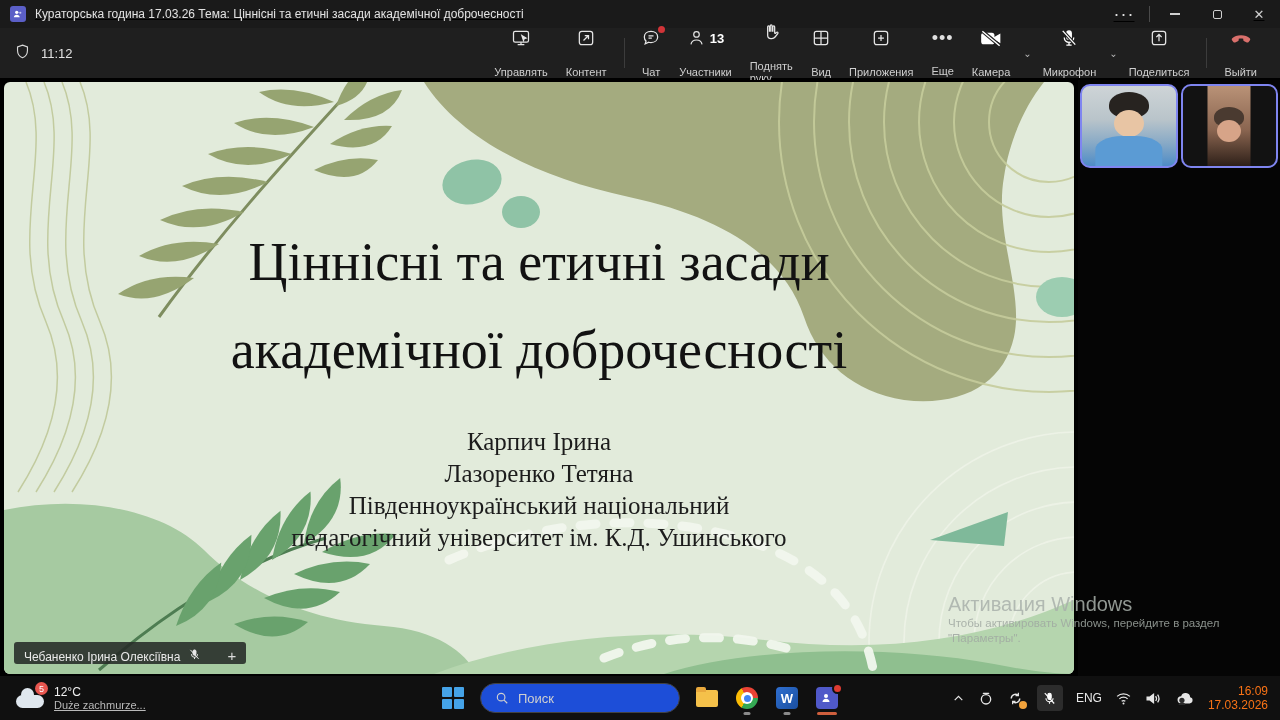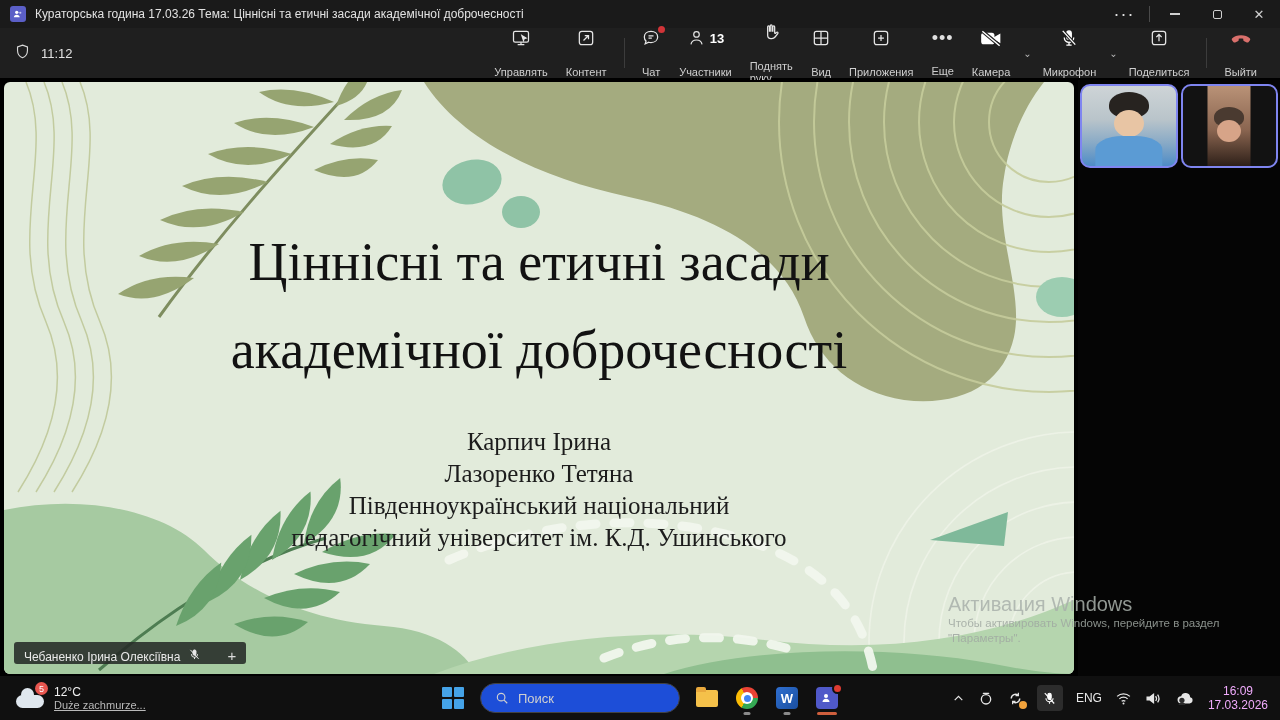--- a/index.html
+++ b/index.html
@@ -2,21 +2,21 @@
 <html><head>
 <meta charset="utf-8">
 <style>
   * { margin:0; padding:0; box-sizing:border-box; }
   html,body { width:1280px; height:720px; overflow:hidden; background:#000; }
   body { font-family:"Liberation Sans", sans-serif; }
   .screen { position:relative; width:1280px; height:720px; background:#000; }
 
   
   .titlebar { position:absolute; top:0; left:0; width:1280px; height:28px; background:#1a1a1a;
-    display:flex; align-items:center; padding-left:10px; }
+    display:flex; align-items:center; padding-left:10px;text-decoration:underline; }
   .teams-app-icon { width:16px; height:16px; border-radius:3px; background:#5b5fc7;
     display:flex; align-items:center; justify-content:center; margin-right:9px; }
   .titlebar .title { font-size:12px; color:#e2e2e2; white-space:nowrap; }
   .win-controls { margin-left:auto; display:flex; align-items:center; height:28px; }
   .win-btn { width:42px; height:28px; display:flex; align-items:center; justify-content:center; color:#cfcfcf; font-size:13px; }
   .win-divider { width:1px; height:16px; background:#4a4a4a; margin:0 4px; }
   .min-glyph { width:10px; height:2px; background:#cfcfcf; }
   .max-glyph { width:9px; height:9px; border:1.4px solid #cfcfcf; border-radius:2px; }
 
   
@@ -126,21 +126,21 @@
   .chrome-icon:after { content:""; position:absolute; inset:7.5px; background:#4285f4; border-radius:50%; }
   .word-icon { width:22px; height:22px; border-radius:4px; background:linear-gradient(135deg,#2f6fd0,#1a4fa0);
     color:#fff; font-weight:bold; font-size:13px; display:flex; align-items:center; justify-content:center; }
   .teams-icon { width:22px; height:22px; border-radius:4px; background:#5059c9; position:relative;
     display:flex; align-items:center; justify-content:center; }
   .teams-icon .tdot { position:absolute; top:-4px; right:-5px; width:11px; height:11px; border-radius:50%; background:#dd3b32; border:2px solid #101010; }
   .tray { margin-left:auto; display:flex; align-items:center; gap:13px; padding-right:12px; }
   .tray-ico { display:flex; align-items:center; justify-content:center; color:#e6e6e6; }
   .tray-mic-box { width:26px; height:26px; border-radius:4px; background:#2c2c2c; display:flex; align-items:center; justify-content:center; }
   .lang { font-size:12px; color:#eaeaea; }
-  .clock { text-align:center; font-size:12px; color:#f0abfc; line-height:14px; }
+  .clock { text-align:right; font-size:12px; color:#f97316; line-height:14px; }
   .sync-wrap { position:relative; }
   .sync-dot { position:absolute; right:-3px; bottom:-2px; width:8px; height:8px; border-radius:50%; background:#f2a33c; }
 </style>
 </head>
 <body>
 
 <div class="screen">
 
   <header class="titlebar">
     <span class="teams-app-icon">

